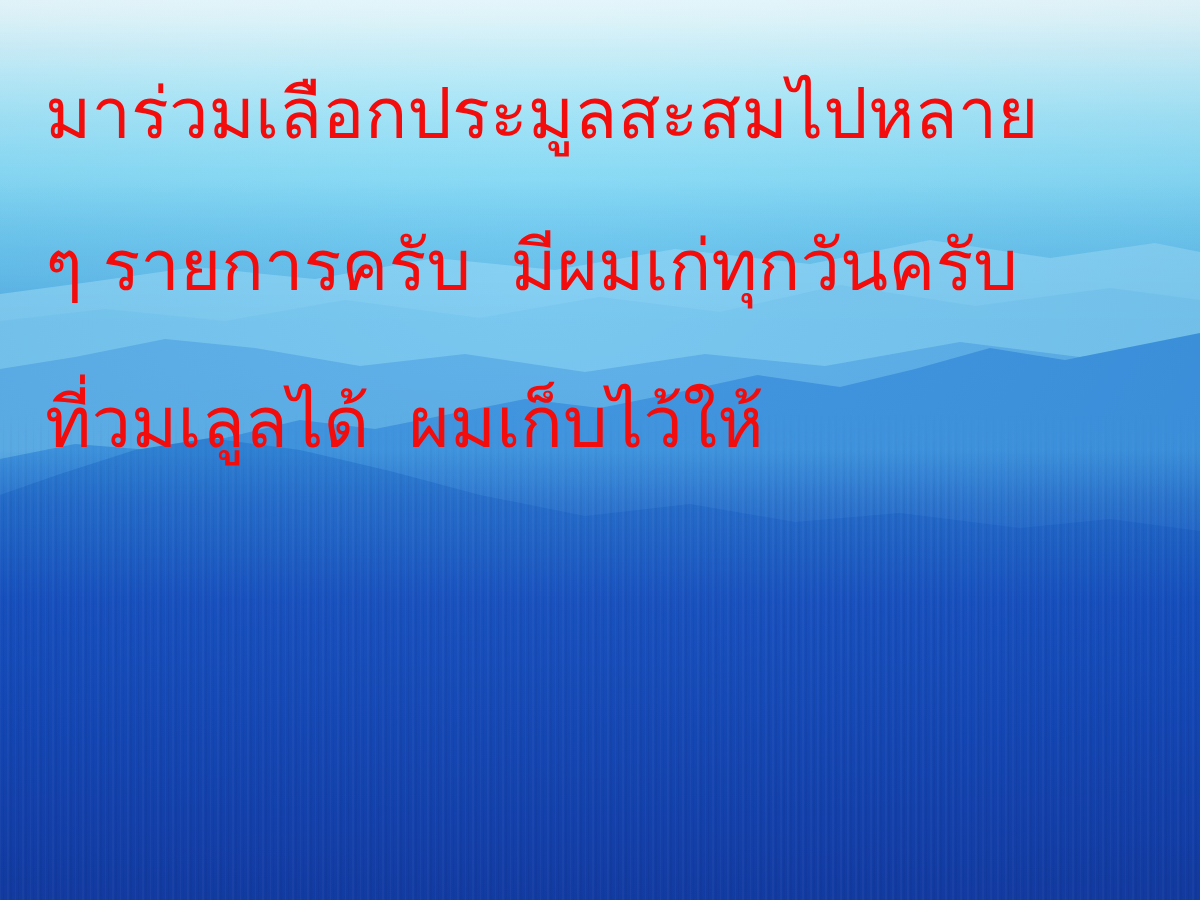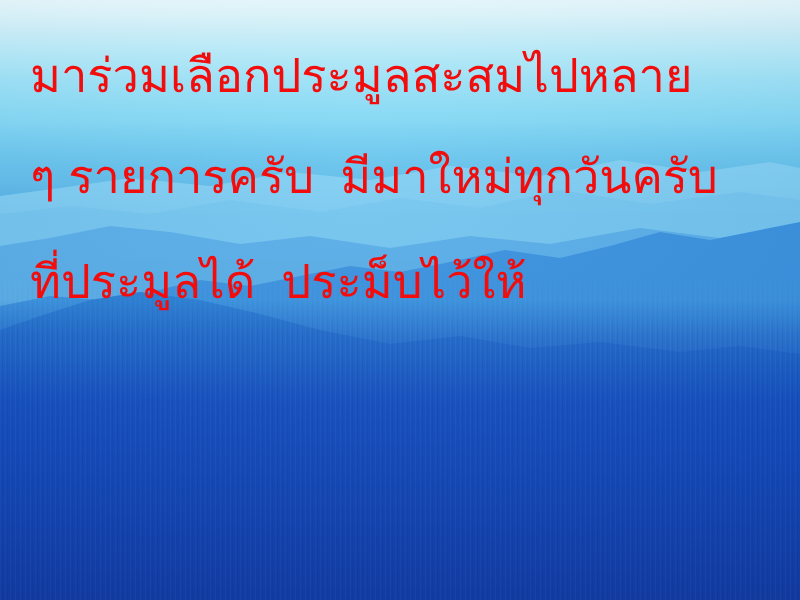--- a/index.html
+++ b/index.html
@@ -136,17 +136,17 @@
       </svg>
     </div>
 
     <div class="layer foreground"></div>
     <div class="layer streaks"></div>
     <div class="layer tint"></div>
   </div>
 
   <div id="text-overlay">
     <div class="text-line l1">มาร่วมเลือกประมูลสะสมไปหลาย</div>
-    <div class="text-line">ๆ รายการครับ  มีมาใหม่ทุกวันครับ</div>
-    <div class="text-line">ที่ประมูลได้  ประม็บไว้ให้</div>
+    <div class="text-line">ๆ รายการครับ  มีผมเก่ทุกวันครับ</div>
+    <div class="text-line">ที่วมเลูลได้  ผมเก็บไว้ให้</div>
   </div>
 
 </div>
 
 </body></html>

